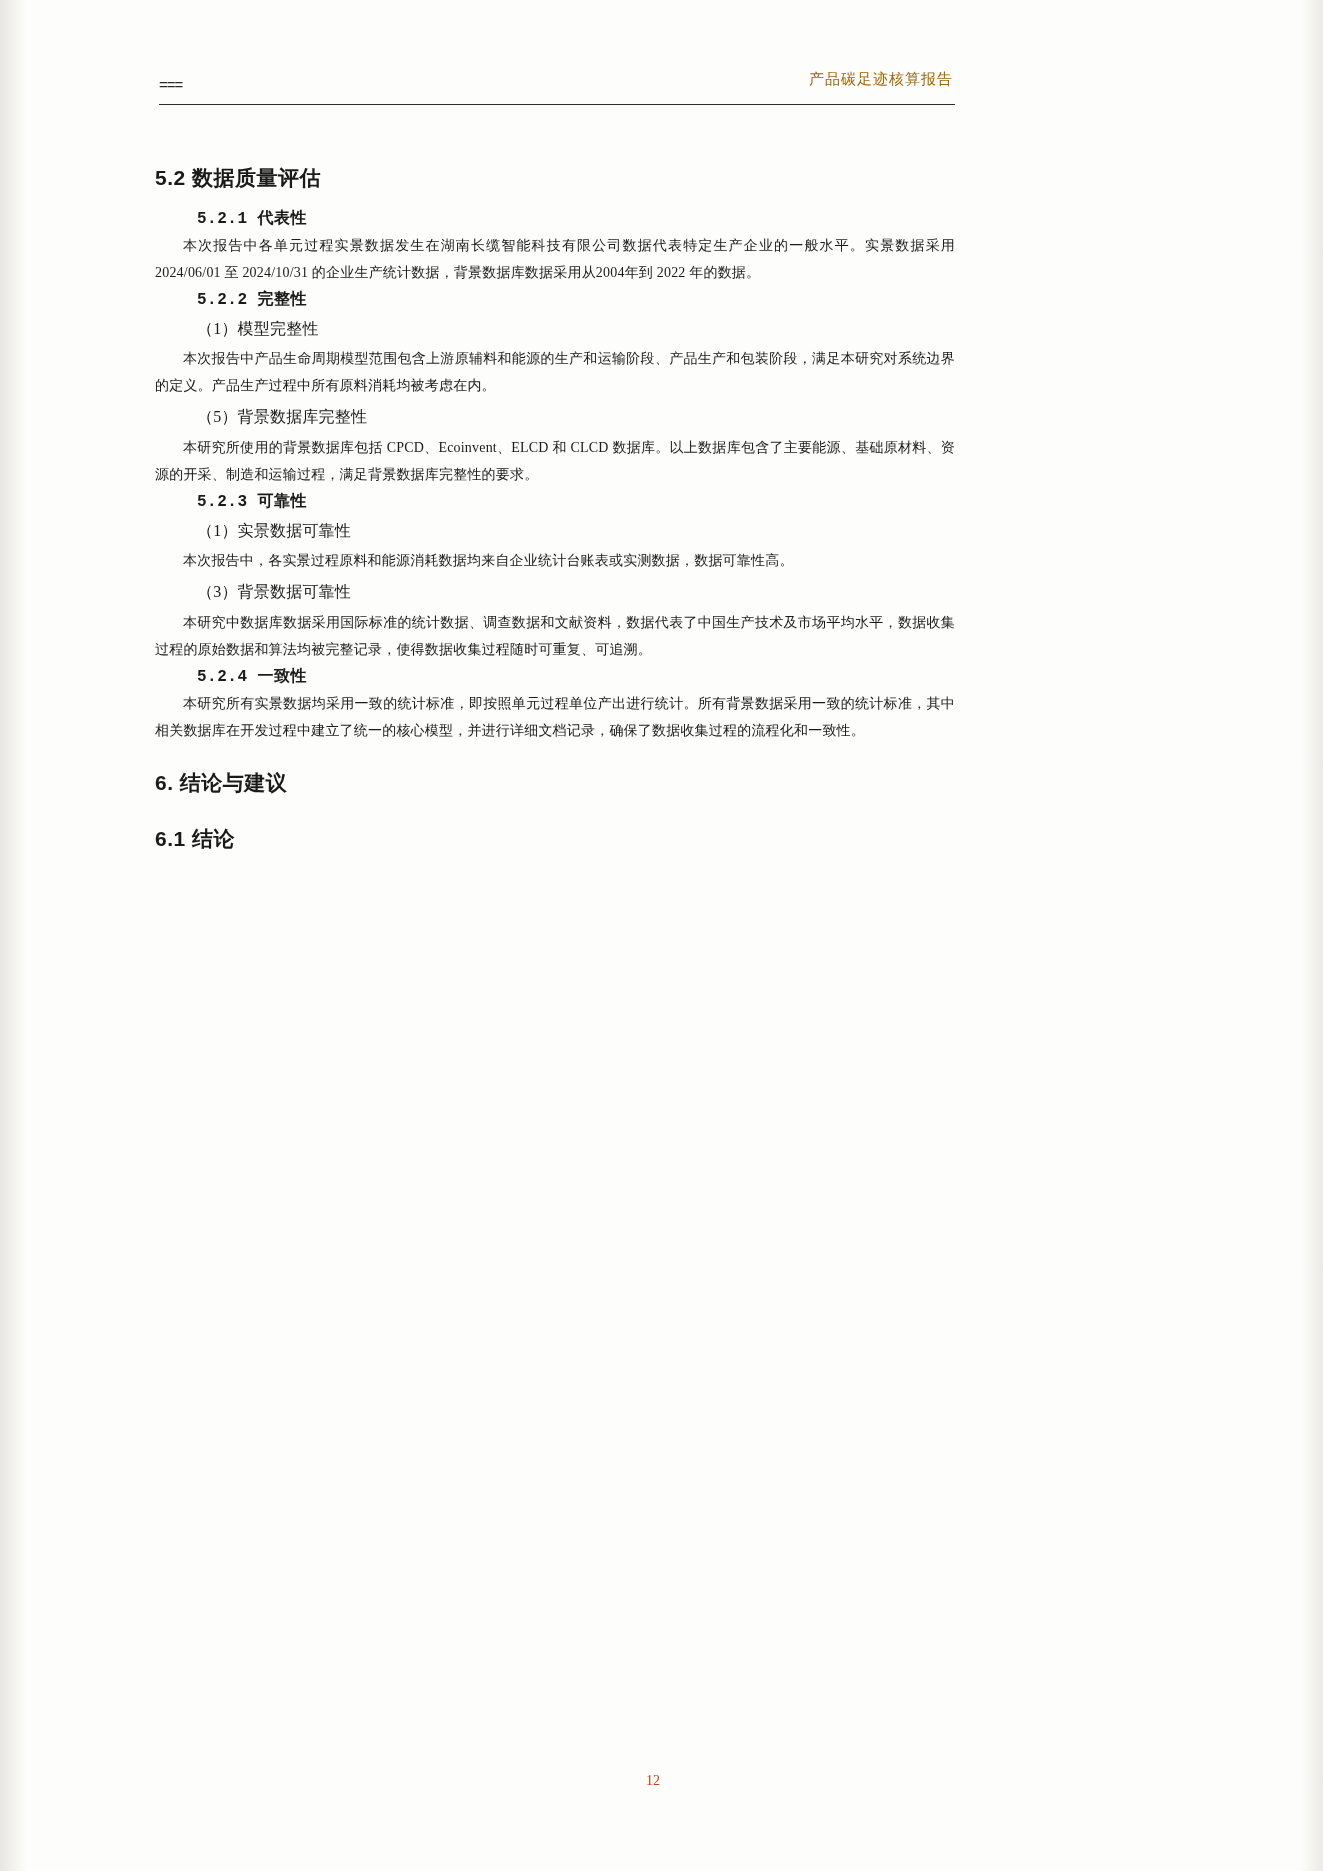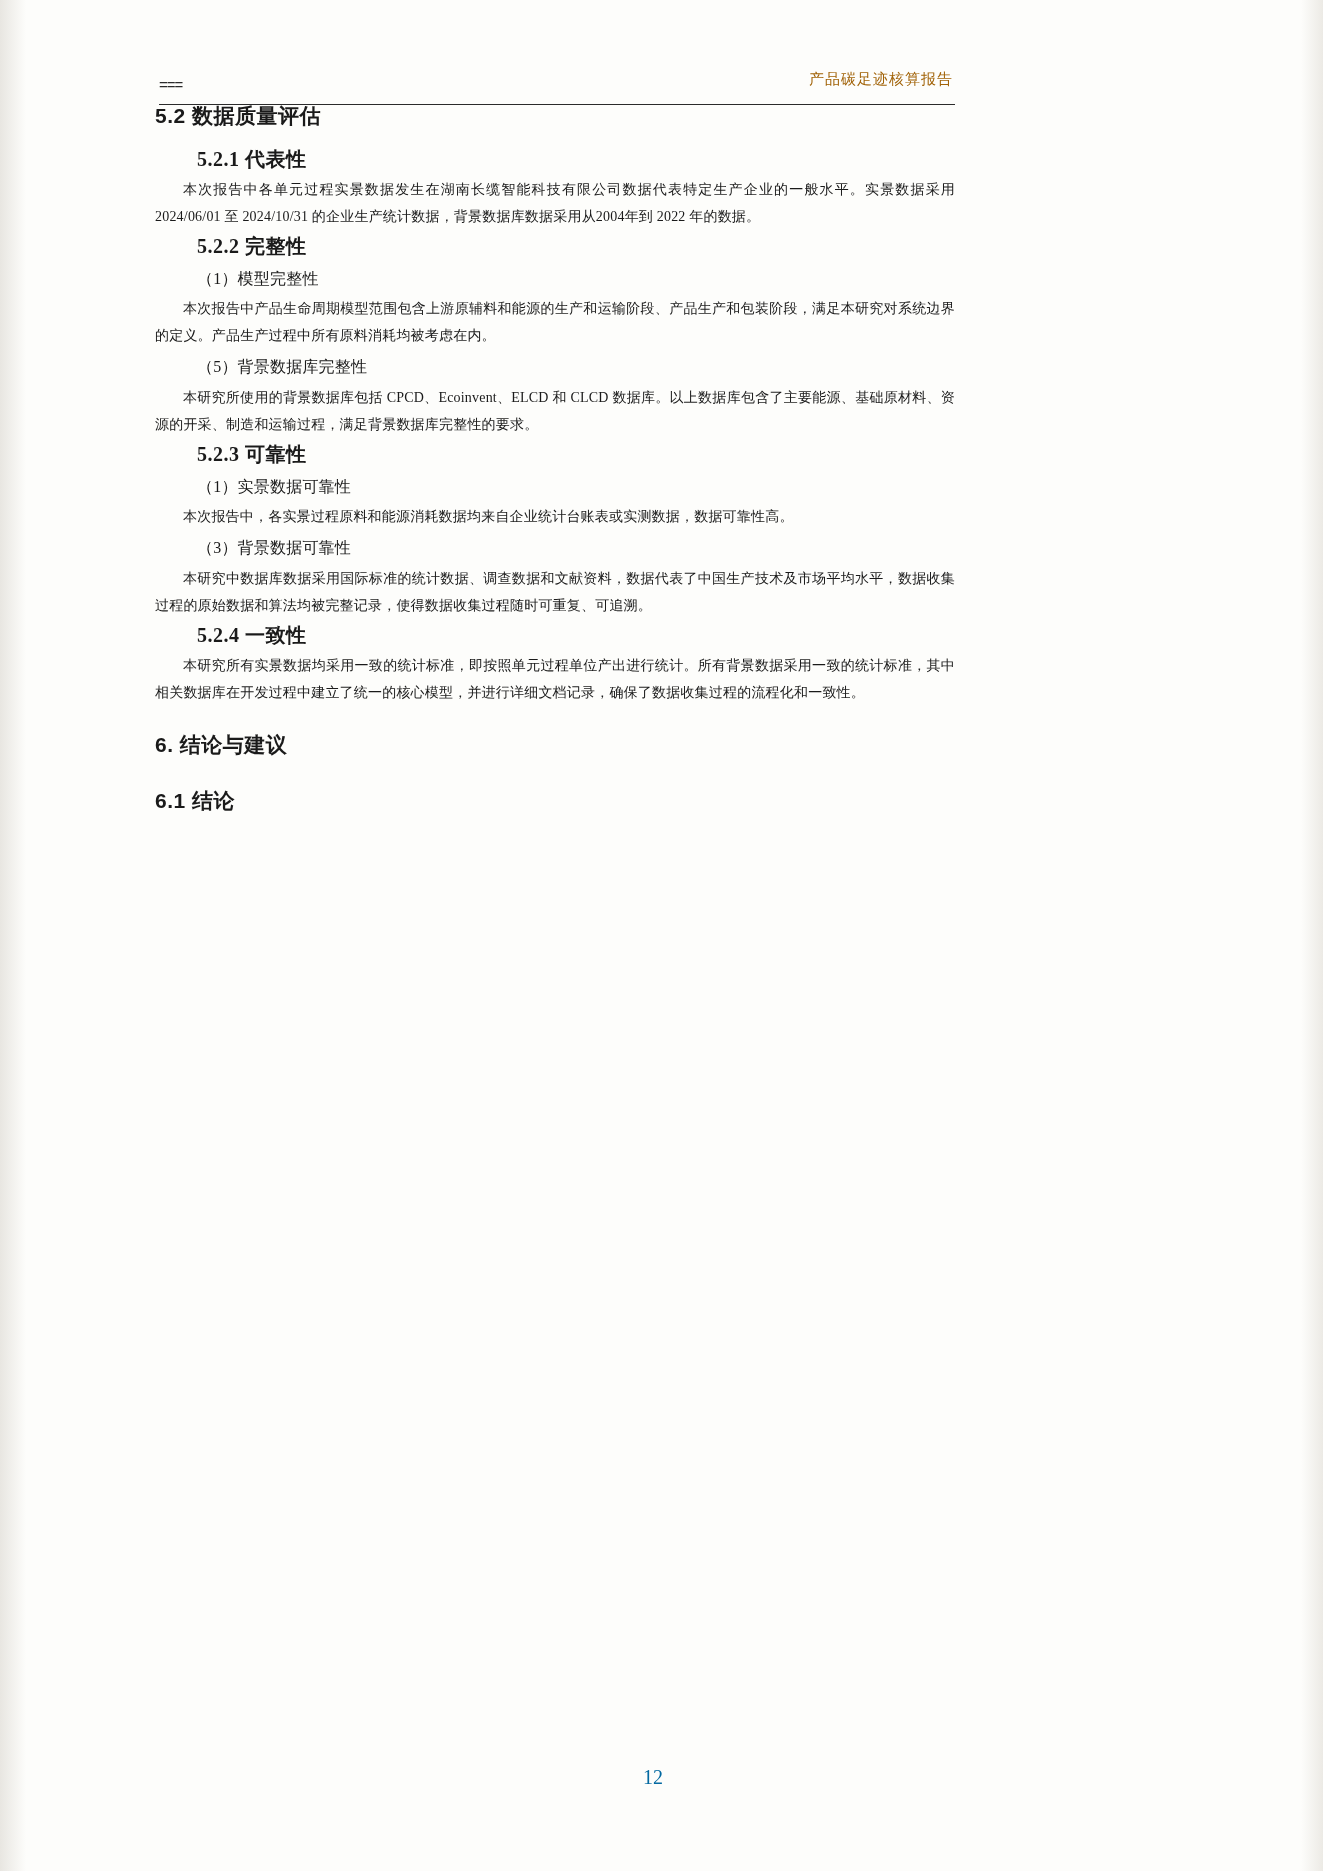--- a/index.html
+++ b/index.html
@@ -67,33 +67,34 @@
   }
   .header-rule {
     position: absolute;
     left: 4px;
     right: 0;
     top: 44px;
     border-bottom: 1.2px solid #2b2b2b;
   }
 
   .body-area {
+    margin-top: 62px;
   }
 
   h2.sec {
     font-family: "Liberation Sans", "DejaVu Sans", sans-serif;
     font-weight: bold;
     font-size: 21px;
     margin: 0 0 6px 0;
     letter-spacing: 0.5px;
   }
   h3.subsec {
-    font-family: Liberation Serif, serif;
+    font-family: Liberation Mono, monospace;
     font-weight: bold;
-    font-size: 20px;
+    font-size: 16px;
     margin: 0 0 4px 0;
     padding-left: 42px;
     letter-spacing: 0.5px;
   }
   p.para {
     font-size: 14px;
     line-height: 1.92;
     margin: 0 0 2px 0;
     text-align: justify;
     text-justify: inter-ideograph;
@@ -110,22 +111,22 @@
   .gap-s { height: 10px; }
   .gap-m { height: 22px; }
 
   .page-number {
     position: absolute;
     left: 0;
     right: 17px;
     bottom: 82px;
     text-align: center;
     font-family: "Liberation Serif", serif;
-    font-size: 20px;
-    color: #0369a1;
+    font-size: 14px;
+    color: #c2410c;
   }
 </style>
 </head>
 <body>
 
 <div class="page">
 
   <div class="content">
 
     <div class="header">

